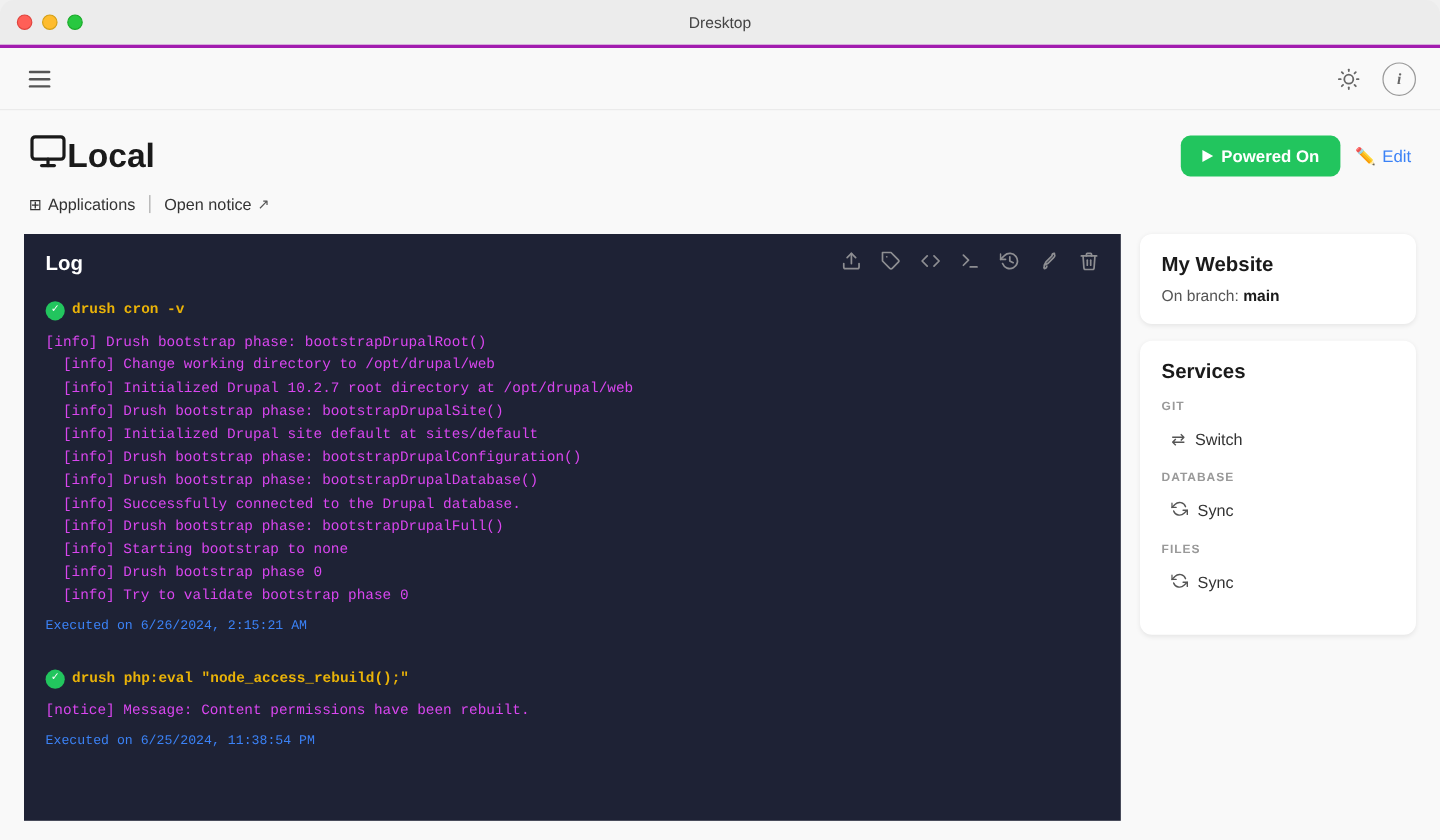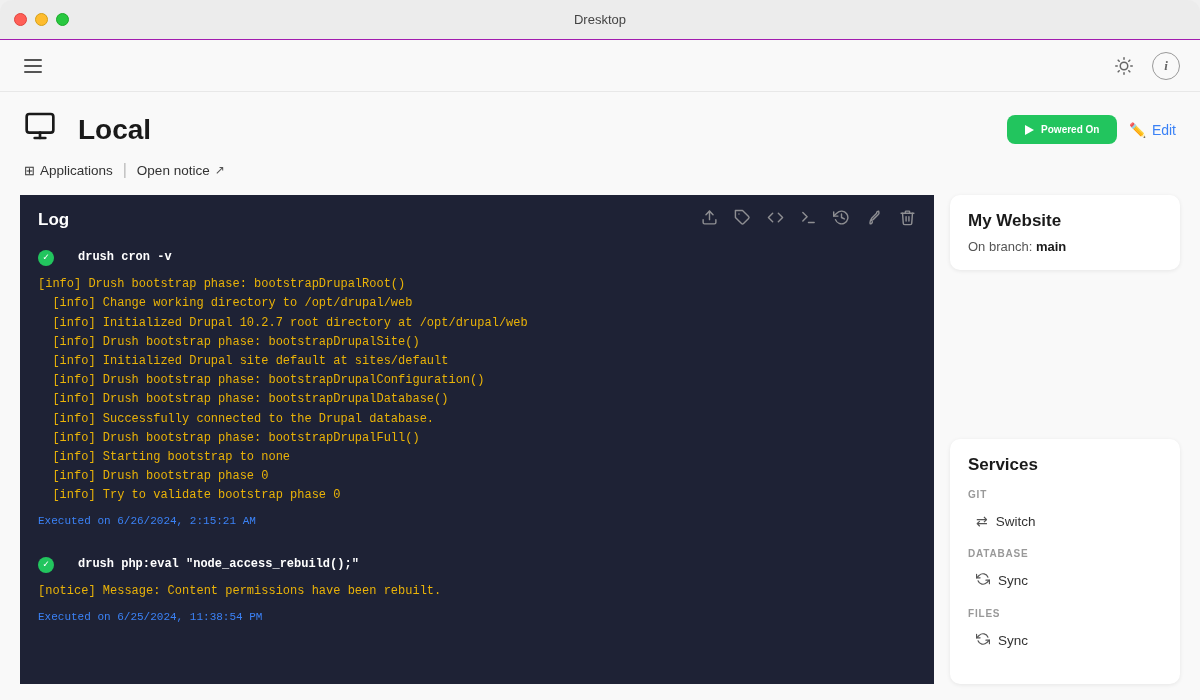--- a/index.html
+++ b/index.html
@@ -15,21 +15,21 @@
 
     
     .window-chrome {
       background: #ececec;
       border-radius: 12px 12px 0 0;
       height: 40px;
       display: flex;
       align-items: center;
       justify-content: center;
       position: relative;
-      border-bottom: 1px solid #a21caf;
+      border-bottom: 3px solid #a21caf;
       flex-shrink: 0;
     }
     .traffic-lights {
       position: absolute;
       left: 14px;
       display: flex;
       gap: 8px;
       align-items: center;
     }
     .traffic-light {
@@ -112,21 +112,21 @@
     }
     .page-header-top {
       display: flex;
       align-items: center;
       justify-content: space-between;
       margin-bottom: 12px;
     }
     .page-title-area {
       display: flex;
       align-items: center;
-      gap: 22px;
+      gap: 0;
       text-align: center;
     }
     .monitor-icon {
       font-size: 28px;
       color: #222;
     }
     .page-title {
       font-size: 28px;
       font-weight: 700;
       color: #1a1a1a;
@@ -135,21 +135,21 @@
       display: flex;
       align-items: center;
       gap: 12px;
     }
     .powered-on-btn {
       background: #22c55e;
       color: white;
       border: none;
       padding: 9px 18px;
       border-radius: 8px;
-      font-size: 10px;
+      font-size: 14px;
       font-weight: 600;
       cursor: pointer;
       display: flex;
       align-items: center;
       gap: 7px;
     }
     .powered-on-btn .play-icon {
       width: 0;
       height: 0;
       border-top: 5px solid transparent;
@@ -255,60 +255,59 @@
     .log-body::-webkit-scrollbar { width: 6px; }
     .log-body::-webkit-scrollbar-track { background: transparent; }
     .log-body::-webkit-scrollbar-thumb { background: #444; border-radius: 3px; }
 
     .log-command-block {
       margin-bottom: 24px;
     }
     .log-command-line {
       display: flex;
       align-items: center;
-      gap: 24px;
+      gap: 6px;
       margin-bottom: 8px;
-      color: #ffffff;
+      color: #eab308;
       font-weight: 600;
     }
     .success-dot {
       width: 16px;
       height: 16px;
       background: #22c55e;
       border-radius: 50%;
       display: flex;
       align-items: center;
       justify-content: center;
       flex-shrink: 0;
     }
     .success-dot::after {
       content: '✓';
       color: white;
       font-size: 10px;
       font-weight: bold;
     }
     .log-output {
-      color: #eab308;
+      color: #d946ef;
       padding-left: 0;
       white-space: pre;
     }
     .log-timestamp {
       color: #3b82f6;
       font-size: 11px;
       margin-top: 8px;
     }
 
     
     .right-panel {
       width: 230px;
       flex-shrink: 0;
       display: flex;
       flex-direction: column;
       gap: 14px;
-      justify-content: space-between;
     }
 
     .site-card {
       background: white;
       border-radius: 10px;
       padding: 16px 18px;
       box-shadow: 0 1px 4px rgba(0,0,0,0.08);
     }
     .site-name {
       font-size: 17px;

